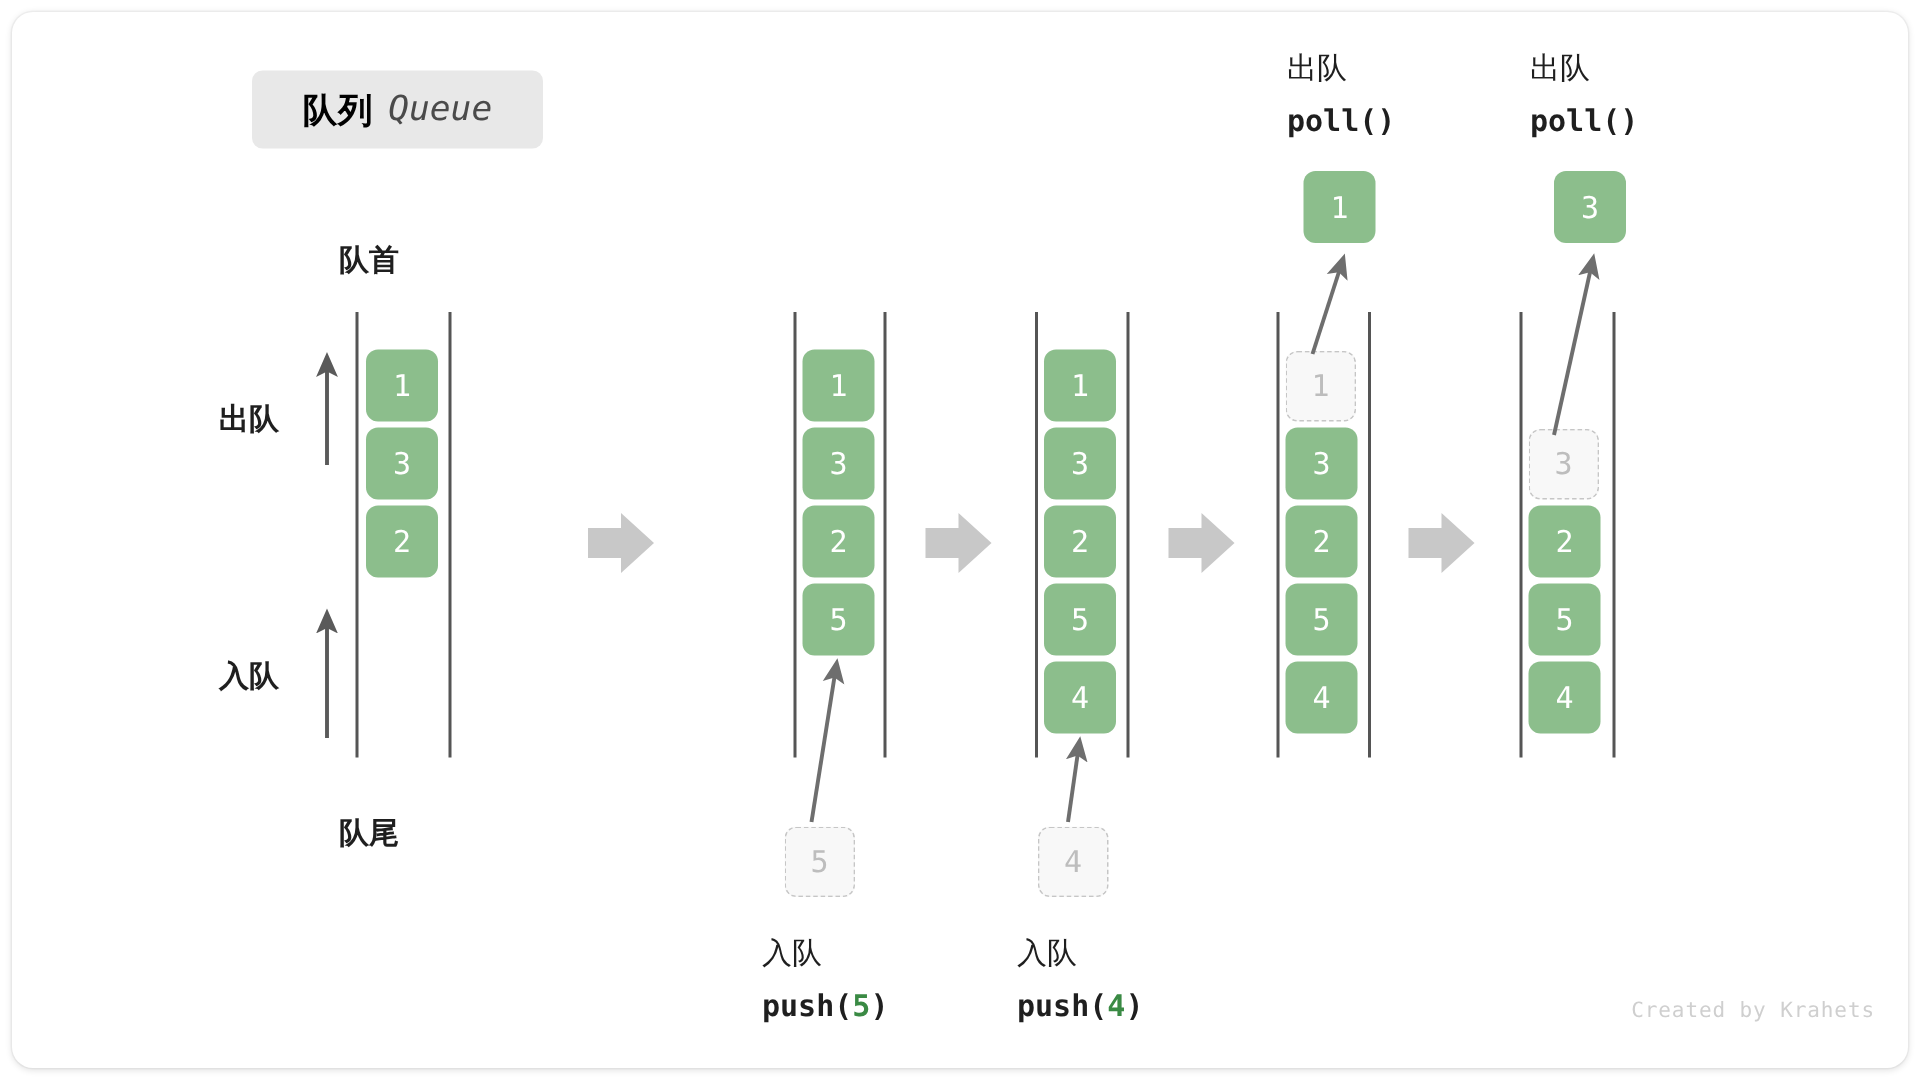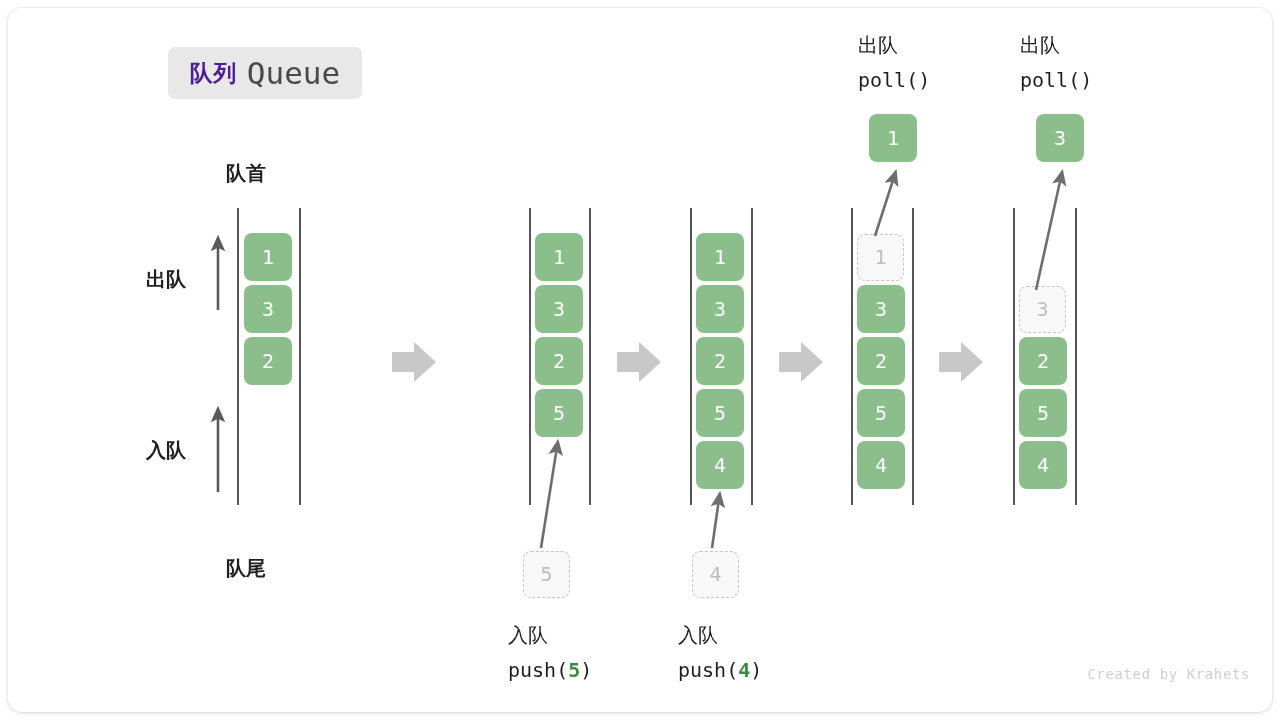--- a/index.html
+++ b/index.html
@@ -10,23 +10,23 @@
     position:absolute;left:8px;top:8px;width:1264px;height:704px;
     background:#ffffff;border-radius:14px;
     box-shadow:0 1px 5px rgba(0,0,0,0.13), 0 0 0 1px rgba(0,0,0,0.035);
   }
 
   .title-chip{
     position:absolute;left:168px;top:47px;width:194px;height:52px;
     background:#e8e8e8;border-radius:7px;
     display:flex;align-items:center;justify-content:center;
   }
-  .title-cn{font-size:23px;font-weight:700;color:#4c1d95;letter-spacing:.5px;}
-  .title-en{font-size:31px;font-weight:400;color:#4a4a4a;margin-left:10px;
-            font-family:"DejaVu Sans Mono","Liberation Mono",monospace;}
+  .title-cn{font-size:23px;font-weight:700;color:#000000;letter-spacing:.5px;}
+  .title-en{font-size:23px;font-weight:400;color:#4a4a4a;margin-left:10px;
+            font-family:"DejaVu Sans Mono","Liberation Mono",monospace;font-style:italic;}
 
   .hdr-label{position:absolute;font-size:20px;font-weight:700;color:#1f1f1f;
              white-space:nowrap;}
 
   .side-label{position:absolute;font-size:20px;font-weight:700;color:#1f1f1f;white-space:nowrap;}
 
   .rail{position:absolute;width:1.6px;background:#555;}
 
   .cell{
     position:absolute;width:48px;height:48px;border-radius:8px;
@@ -35,21 +35,21 @@
     font-size:20px;font-family:"DejaVu Sans Mono","Liberation Mono",monospace;
   }
   .cell.ghost{
     background:#f8f8f8;color:#bdbdbd;
     border:1.6px dashed #c6c6c6;
     width:44.8px;height:44.8px;
   }
 
   .op-cap{position:absolute;font-size:20px;line-height:35px;white-space:nowrap;color:#1f1f1f;}
   .op-cap .cn{font-weight:400;}
-  .op-cap .code{font-family:"DejaVu Sans Mono","Liberation Mono",monospace;}
+  .op-cap .code{font-family:"DejaVu Sans Mono","Liberation Mono",monospace;font-weight:bold;}
   .op-cap .num{color:#3a8a44;font-weight:700;}
 
   .watermark{
     position:absolute;right:30px;bottom:38px;
     font-size:14px;color:#cfcfcf;letter-spacing:.6px;
     font-family:"DejaVu Sans Mono","Liberation Mono",monospace;
   }
   svg.ov{position:absolute;left:0;top:0;width:1280px;height:720px;pointer-events:none;}
 </style>
 </head>
@@ -57,21 +57,21 @@
 
 <div id="stage">
   <div class="card"></div>
 
   <div class="title-chip">
     <span class="title-cn">队列</span>
     <span class="title-en">Queue</span>
   </div>
 
   <div class="hdr-label" style="left:226px;top:160px;width:80px;">队首</div>
-  <div class="hdr-label" style="left:226px;top:555px;width:80px;">队尾</div>
+  <div class="hdr-label" style="left:226px;top:542px;width:80px;">队尾</div>
 
   <div class="side-label" style="left:146px;top:266px;">出队</div>
   <div class="side-label" style="left:146px;top:437px;">入队</div>
 
   <div class="rail" style="left:237px;top:208px;height:297px;"></div>
   <div class="rail" style="left:299px;top:208px;height:297px;"></div>
   <div class="cell" style="left:244px;top:233px;">1</div>
   <div class="cell" style="left:244px;top:285px;">3</div>
   <div class="cell" style="left:244px;top:337px;">2</div>
 

